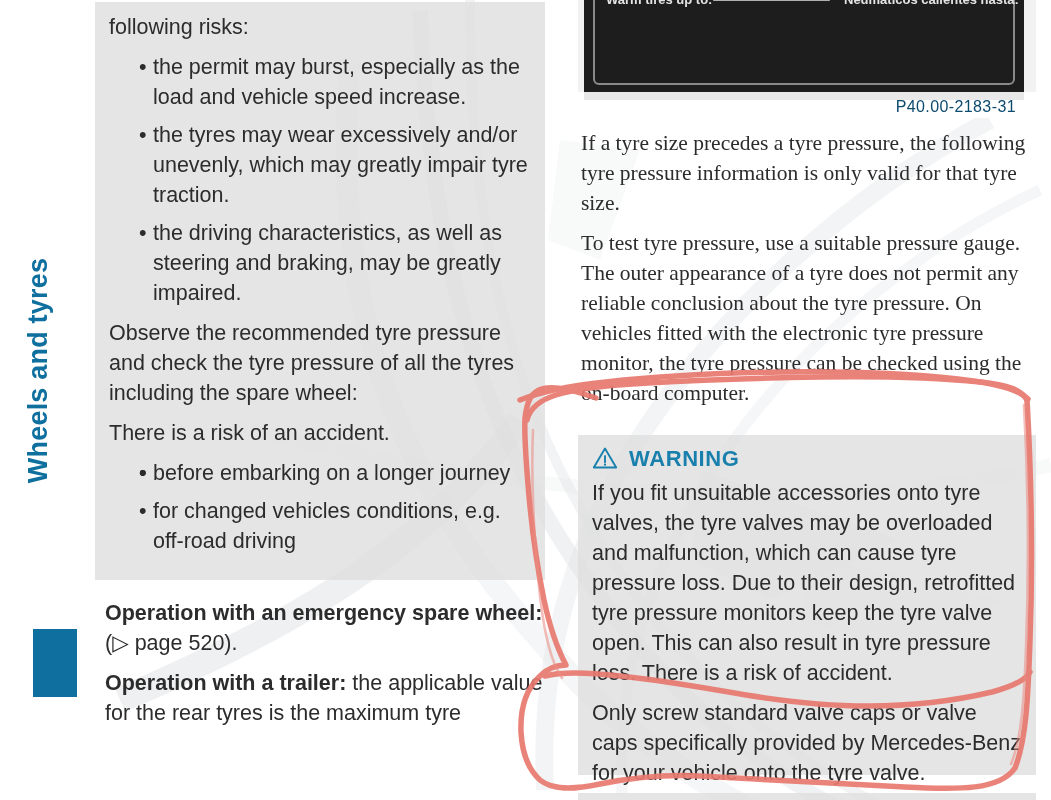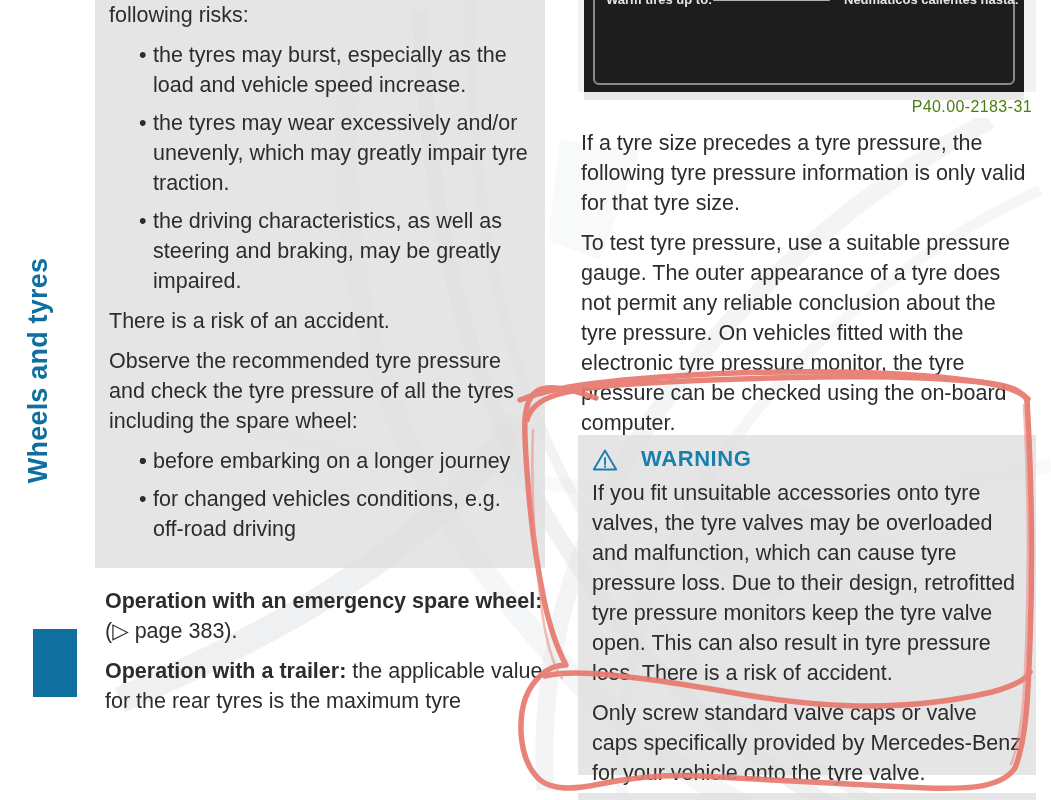--- a/index.html
+++ b/index.html
@@ -66,21 +66,21 @@
     width: 44px;
     height: 68px;
     background: #0f6f9e;
   }
 
   
   .col {
     position: absolute;
     z-index: 2;
   }
-  #left-col  { left: 95px;  top: 0; width: 455px; height: 632px; }
+  #left-col  { left: 95px;  top: 12px; width: 455px; height: 632px; }
   #right-col { left: 578px; top: 0; width: 458px; height: 800px; }
 
   
   .grey-panel {
     background: rgba(223,223,223,0.80);
   }
 
   #left-grey {
     position: absolute;
     left: 0; top: -10px;
@@ -132,24 +132,24 @@
   #label-img {
     position: absolute;
     left: 0; top: -118px;
     width: 458px;
     height: 236px;
     background: #ffffff;
     overflow: hidden;
   }
   #imgcaption {
     position: absolute;
-    right: 4px;
+    right: 20px;
     bottom: 2px;
     font-size: 16px;
-    color: #4d7c0f;
+    color: #0c4a6e;
     letter-spacing: 0.4px;
     font-family: "Liberation Sans", sans-serif;
   }
 
   
   #right-grey {
     position: absolute;
     left: 0;
     top: 435px;
     width: 458px;
@@ -159,36 +159,37 @@
   }
   #right-bottom-grey {
     position: absolute;
     left: 0;
     top: 793px;
     width: 458px;
     height: 9px;
   }
   .warn-head {
     display: flex;
-    align-items: flex-end;
-    gap: 23px;
+    align-items: flex-start;
+    gap: 11px;
     margin-bottom: 6px;
   }
   .warn-head .wtitle {
     color: #1980ad;
     font-weight: bold;
     font-size: 22px;
     letter-spacing: 0.6px;
   }
 
   #right-intro {
     position: absolute;
     left: 3px;
     top: 128px;
     width: 455px;
+    font-family: Liberation Serif, serif;
   }
 
   
   #annotation {
     position: absolute;
     left: 0; top: 0;
     width: 1051px; height: 800px;
     z-index: 5;
     pointer-events: none;
   }
@@ -230,35 +231,35 @@
 
   <div class="col" id="left-col">
 
     <div id="left-grey" class="grey-panel">
 
       <p class="t">following risks:</p>
 
       <ul class="bul">
         <li>
           <span class="dot">•</span>
-          <span>the tyres may burst, especially as the load and vehicle speed increase.</span>
+          <span>the permit may burst, especially as the load and vehicle speed increase.</span>
         </li>
         <li>
           <span class="dot">•</span>
           <span>the tyres may wear excessively and/or unevenly, which may greatly impair tyre traction.</span>
         </li>
         <li>
           <span class="dot">•</span>
           <span>the driving characteristics, as well as steering and braking, may be greatly impaired.</span>
         </li>
       </ul>
 
+      <p class="t">Observe the recommended tyre pressure and check the tyre pressure of all the tyres including the spare wheel:</p>
+
       <p class="t">There is a risk of an accident.</p>
-
-      <p class="t">Observe the recommended tyre pressure and check the tyre pressure of all the tyres including the spare wheel:</p>
 
       <ul class="bul">
         <li>
           <span class="dot">•</span>
         </li>
         <li>
           <span class="dot">•</span>
         </li>
         <li>
           <span class="dot">•</span>
@@ -269,21 +270,21 @@
           <span>for changed vehicles conditions, e.g. off-road driving</span>
         </li>
       </ul>
 
     </div>
 
     <div id="left-after">
 
       <p class="t">
         <span class="b">Operation with an emergency spare wheel:</span>
-        <span>(▷ page 383).</span>
+        <span>(▷ page 520).</span>
       </p>
 
       <p class="t">
         <span class="b">Operation with a trailer:</span>
         <span>the applicable value for the rear tyres is the maximum tyre</span>
       </p>
     </div>
   </div>
 
   <div class="col" id="right-col">

